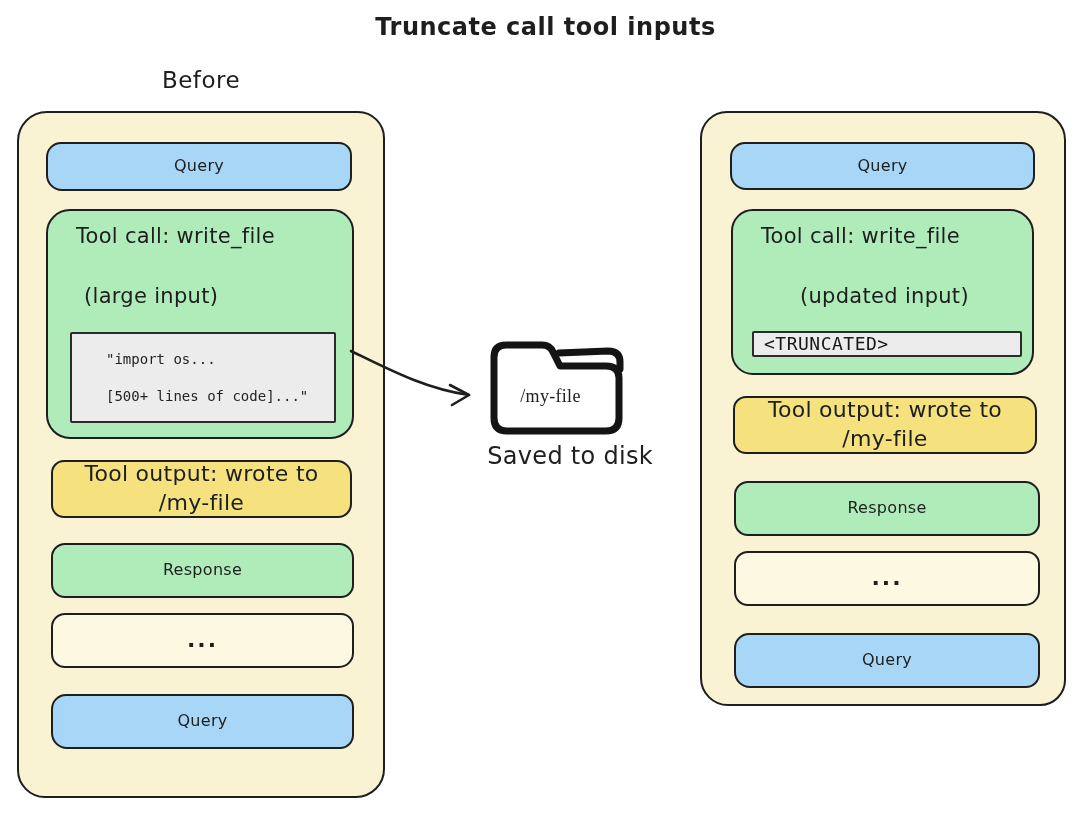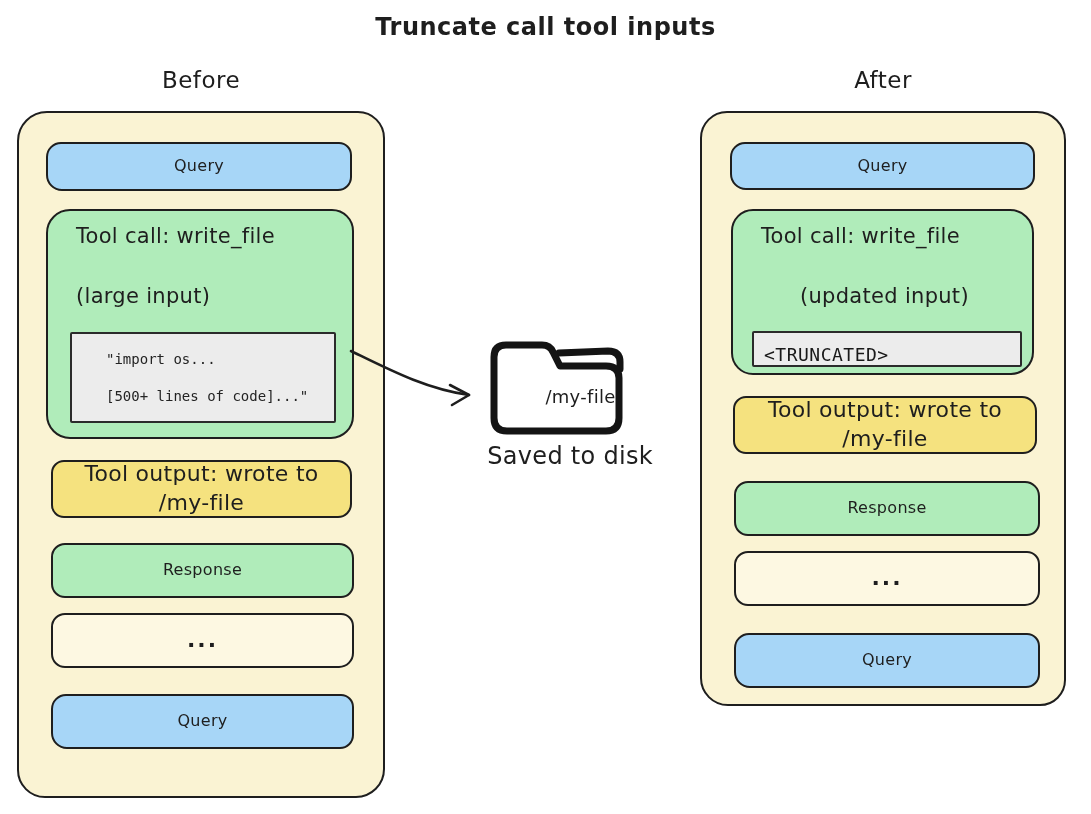--- a/index.html
+++ b/index.html
@@ -58,28 +58,27 @@
   .file-label{text-align:center;font-size:18px;}
 </style>
 </head>
 <body>
 
 <div class="canvas">
 
   <div class="abs title hand">Truncate call tool inputs</div>
 
   <div class="abs col-label hand" style="left:17px;width:368px;">Before</div>
-  <div class="abs col-label hand" style="left:700px;width:366px;">After</div>
 
   <div class="abs panel before">
     <div class="abs box blue hand" style="left:27px;top:29px;width:306px;height:49px;">Query</div>
 
     <div class="abs toolcall" style="left:27px;top:96px;width:308px;height:230px;border-radius:24px 22px 23px 24px;">
       <div class="tc-line hand" style="top:13px;">Tool call: write_file</div>
-      <div class="tc-line hand" style="top:73px;">(large input)</div>
+      <div class="tc-line hand" style="top:73px;margin-left:8px;">(large input)</div>
       <div class="codebox" style="left:22px;top:121px;width:266px;height:91px;">
         <div class="code-line mono" style="left:34px;top:17px;">"import os...</div>
         <div class="code-line mono" style="left:34px;top:54px;">[500+ lines of code]..."</div>
       </div>
     </div>
 
     <div class="abs box yellow hand" style="left:32px;top:347px;width:301px;height:58px;">Tool output: wrote to /my-file</div>
 
     <div class="abs box green hand" style="left:32px;top:420px;width:303px;height:55px;">Response</div>
 
@@ -90,30 +89,30 @@
 
   <svg class="abs" style="left:346px;top:342px;" width="138" height="70" viewBox="0 0 138 70">
     <path d="M5,9 C44,28 80,47 123,53" fill="none" stroke="#1e1e1e" stroke-width="2.6" stroke-linecap="round"></path>
     <path d="M123,53 L104,43 M123,53 L106,63" fill="none" stroke="#1e1e1e" stroke-width="2.6" stroke-linecap="round"></path>
   </svg>
 
   <svg class="abs" style="left:486px;top:335px;" width="141" height="103" viewBox="0 0 141 103">
     <path d="M73,18 L122,16 Q134,16 134,27 L134,34" fill="none" stroke="#141414" stroke-width="7" stroke-linecap="round" stroke-linejoin="round"></path>
     <path d="M20,10 L56,10 Q64,10 67,17 L74,31 L120,31 Q133,31 133,43 L133,83 Q133,96 120,96 L21,96 Q8,96 8,83 L8,22 Q8,10 20,10 Z" fill="#ffffff" stroke="#141414" stroke-width="7" stroke-linecap="round" stroke-linejoin="round"></path>
   </svg>
-  <div class="abs file-label hand" style="left:510px;top:386px;width:141px;">/my-file</div>
+  <div class="abs file-label hand" style="left:480px;top:386px;width:141px;font-family:Liberation Serif, serif;">/my-file</div>
   <div class="abs caption hand" style="left:463px;top:442px;width:190px;">Saved to disk</div>
 
   <div class="abs panel after">
     <div class="abs box blue hand" style="left:28px;top:29px;width:305px;height:48px;">Query</div>
 
     <div class="abs toolcall" style="left:29px;top:96px;width:303px;height:166px;border-radius:22px 24px 23px 22px;">
       <div class="tc-line hand" style="top:13px;">Tool call: write_file</div>
       <div class="tc-line hand" style="top:73px;margin-left:39px;">(updated input)</div>
-      <div class="codebox" style="left:19px;top:120px;width:270px;height:36px;display:flex;align-items:flex-end;">
+      <div class="codebox" style="left:19px;top:120px;width:270px;height:26px;display:flex;align-items:flex-start;">
         <div class="trunc-label mono" style="padding-left:10px;">&lt;TRUNCATED&gt;</div>
       </div>
     </div>
 
     <div class="abs box yellow hand" style="left:31px;top:283px;width:304px;height:58px;">Tool output: wrote to /my-file</div>
 
     <div class="abs box green hand" style="left:32px;top:358px;width:306px;height:55px;">Response</div>
 
     <div class="abs box cream hand" style="left:32px;top:438px;width:306px;height:55px;">...</div>
 

